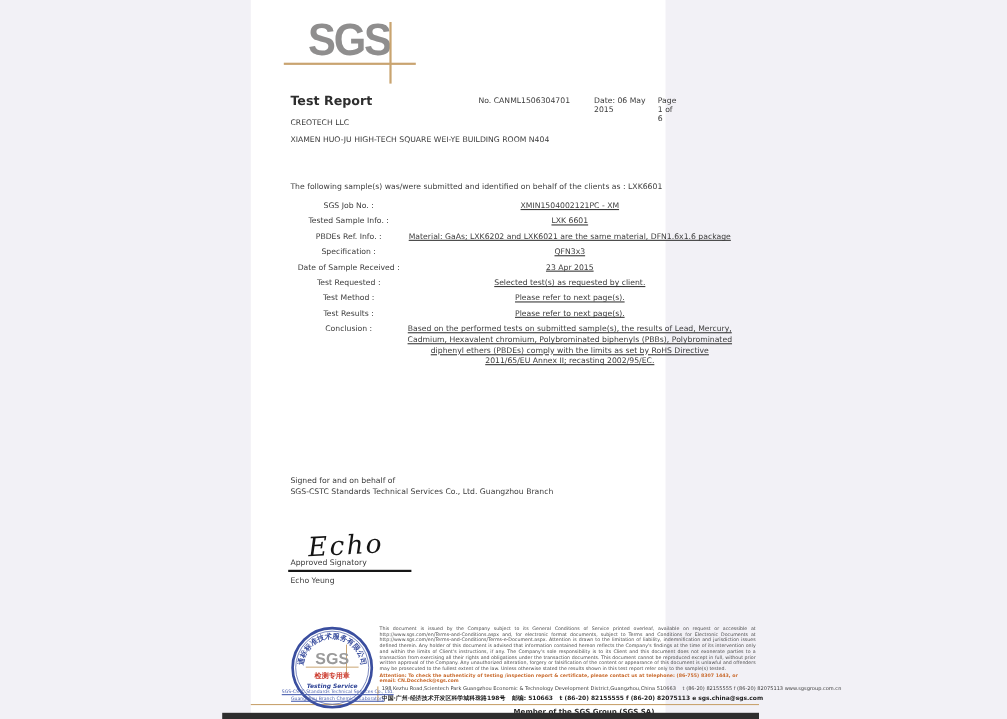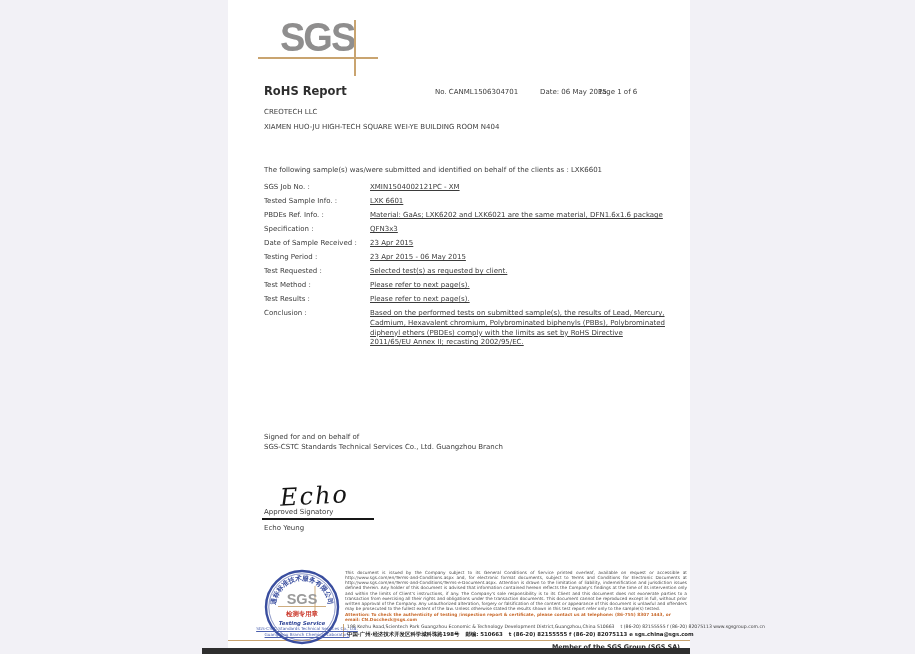--- a/index.html
+++ b/index.html
@@ -3,21 +3,21 @@
 <meta charset="utf-8">
 <style>
   html,body{margin:0;padding:0;}
   body{
     width:915px;height:654px;position:relative;overflow:hidden;
     background:#f2f1f6;
     font-family:"DejaVu Sans", sans-serif;
     color:#3b3b3b;
   }
   .page{
-    position:absolute;left:228px;top:0;width:462px;height:654px;
+    position:absolute;left:228px;top:0;width:377px;height:654px;
     background:#ffffff;
   }
   .scan-edge{
     position:absolute;left:202px;top:648px;width:488px;height:6px;
     background:#2e2e2e;
   }
   
   .logo-text{
     position:absolute;left:52px;top:14px;
     font-family:"Liberation Sans", sans-serif;
@@ -29,21 +29,21 @@
   
   .hdr-title{position:absolute;left:36px;top:84px;font-size:11.5px;font-weight:bold;color:#2e2e2e;}
   .hdr-no{position:absolute;left:192px;top:88px;font-size:7px;margin-left:15px;}
   .hdr-date{position:absolute;left:312px;top:88px;font-size:7px;}
   .hdr-page{position:absolute;left:370px;top:88px;font-size:7px;}
   .client-name{position:absolute;left:36px;top:108px;font-size:7px;}
   .client-addr{position:absolute;left:36px;top:123px;font-size:7px;}
   
   .intro{position:absolute;left:36px;top:166px;font-size:7px;width:410px;}
   .fields{position:absolute;left:36px;top:183px;width:402px;}
-  .frow{display:flex;margin-bottom:4.4px;font-size:7px;line-height:1.38;}
+  .frow{display:flex;margin-bottom:4.4px;font-size:7px;line-height:1.38;text-align:center;}
   .frow .lbl{flex:0 0 106px;}
   .frow .val{flex:1;text-decoration:underline;}
   
   .signed1{position:absolute;left:36px;top:433px;font-size:7px;}
   .signed2{position:absolute;left:36px;top:443px;font-size:7px;}
   .autograph{
     position:absolute;left:52px;top:482px;
     font-family:"DejaVu Serif", serif;font-style:italic;
     font-size:24px;color:#141414;letter-spacing:2px;
     transform:rotate(-3deg);
@@ -79,21 +79,21 @@
 </style>
 </head>
 <body>
 
 <div class="page">
 
   <div class="logo-text">SGS</div>
   <div class="logo-hline"></div>
   <div class="logo-vline"></div>
 
-  <div class="hdr-title">RoHS Report</div>
+  <div class="hdr-title">Test Report</div>
   <div class="hdr-no">No. CANML1506304701</div>
   <div class="hdr-date">Date: 06 May 2015</div>
   <div class="hdr-page">Page 1 of 6</div>
 
   <div class="client-name">CREOTECH LLC</div>
   <div class="client-addr">XIAMEN HUO-JU HIGH-TECH SQUARE WEI-YE BUILDING ROOM N404</div>
 
   <div class="intro">The following sample(s) was/were submitted and identified on behalf of the clients as : LXK6601</div>
 
   <div class="fields">
@@ -109,24 +109,20 @@
       <span class="lbl">PBDEs Ref. Info. :</span>
       <span class="val">Material: GaAs; LXK6202 and LXK6021 are the same material, DFN1.6x1.6 package</span>
     </div>
     <div class="frow">
       <span class="lbl">Specification :</span>
       <span class="val">QFN3x3</span>
     </div>
     <div class="frow">
       <span class="lbl">Date of Sample Received :</span>
       <span class="val">23 Apr 2015</span>
-    </div>
-    <div class="frow">
-      <span class="lbl">Testing Period :</span>
-      <span class="val">23 Apr 2015 - 06 May 2015</span>
     </div>
     <div class="frow">
       <span class="lbl">Test Requested :</span>
       <span class="val">Selected test(s) as requested by client.</span>
     </div>
     <div class="frow">
       <span class="lbl">Test Method :</span>
       <span class="val">Please refer to next page(s).</span>
     </div>
     <div class="frow">

